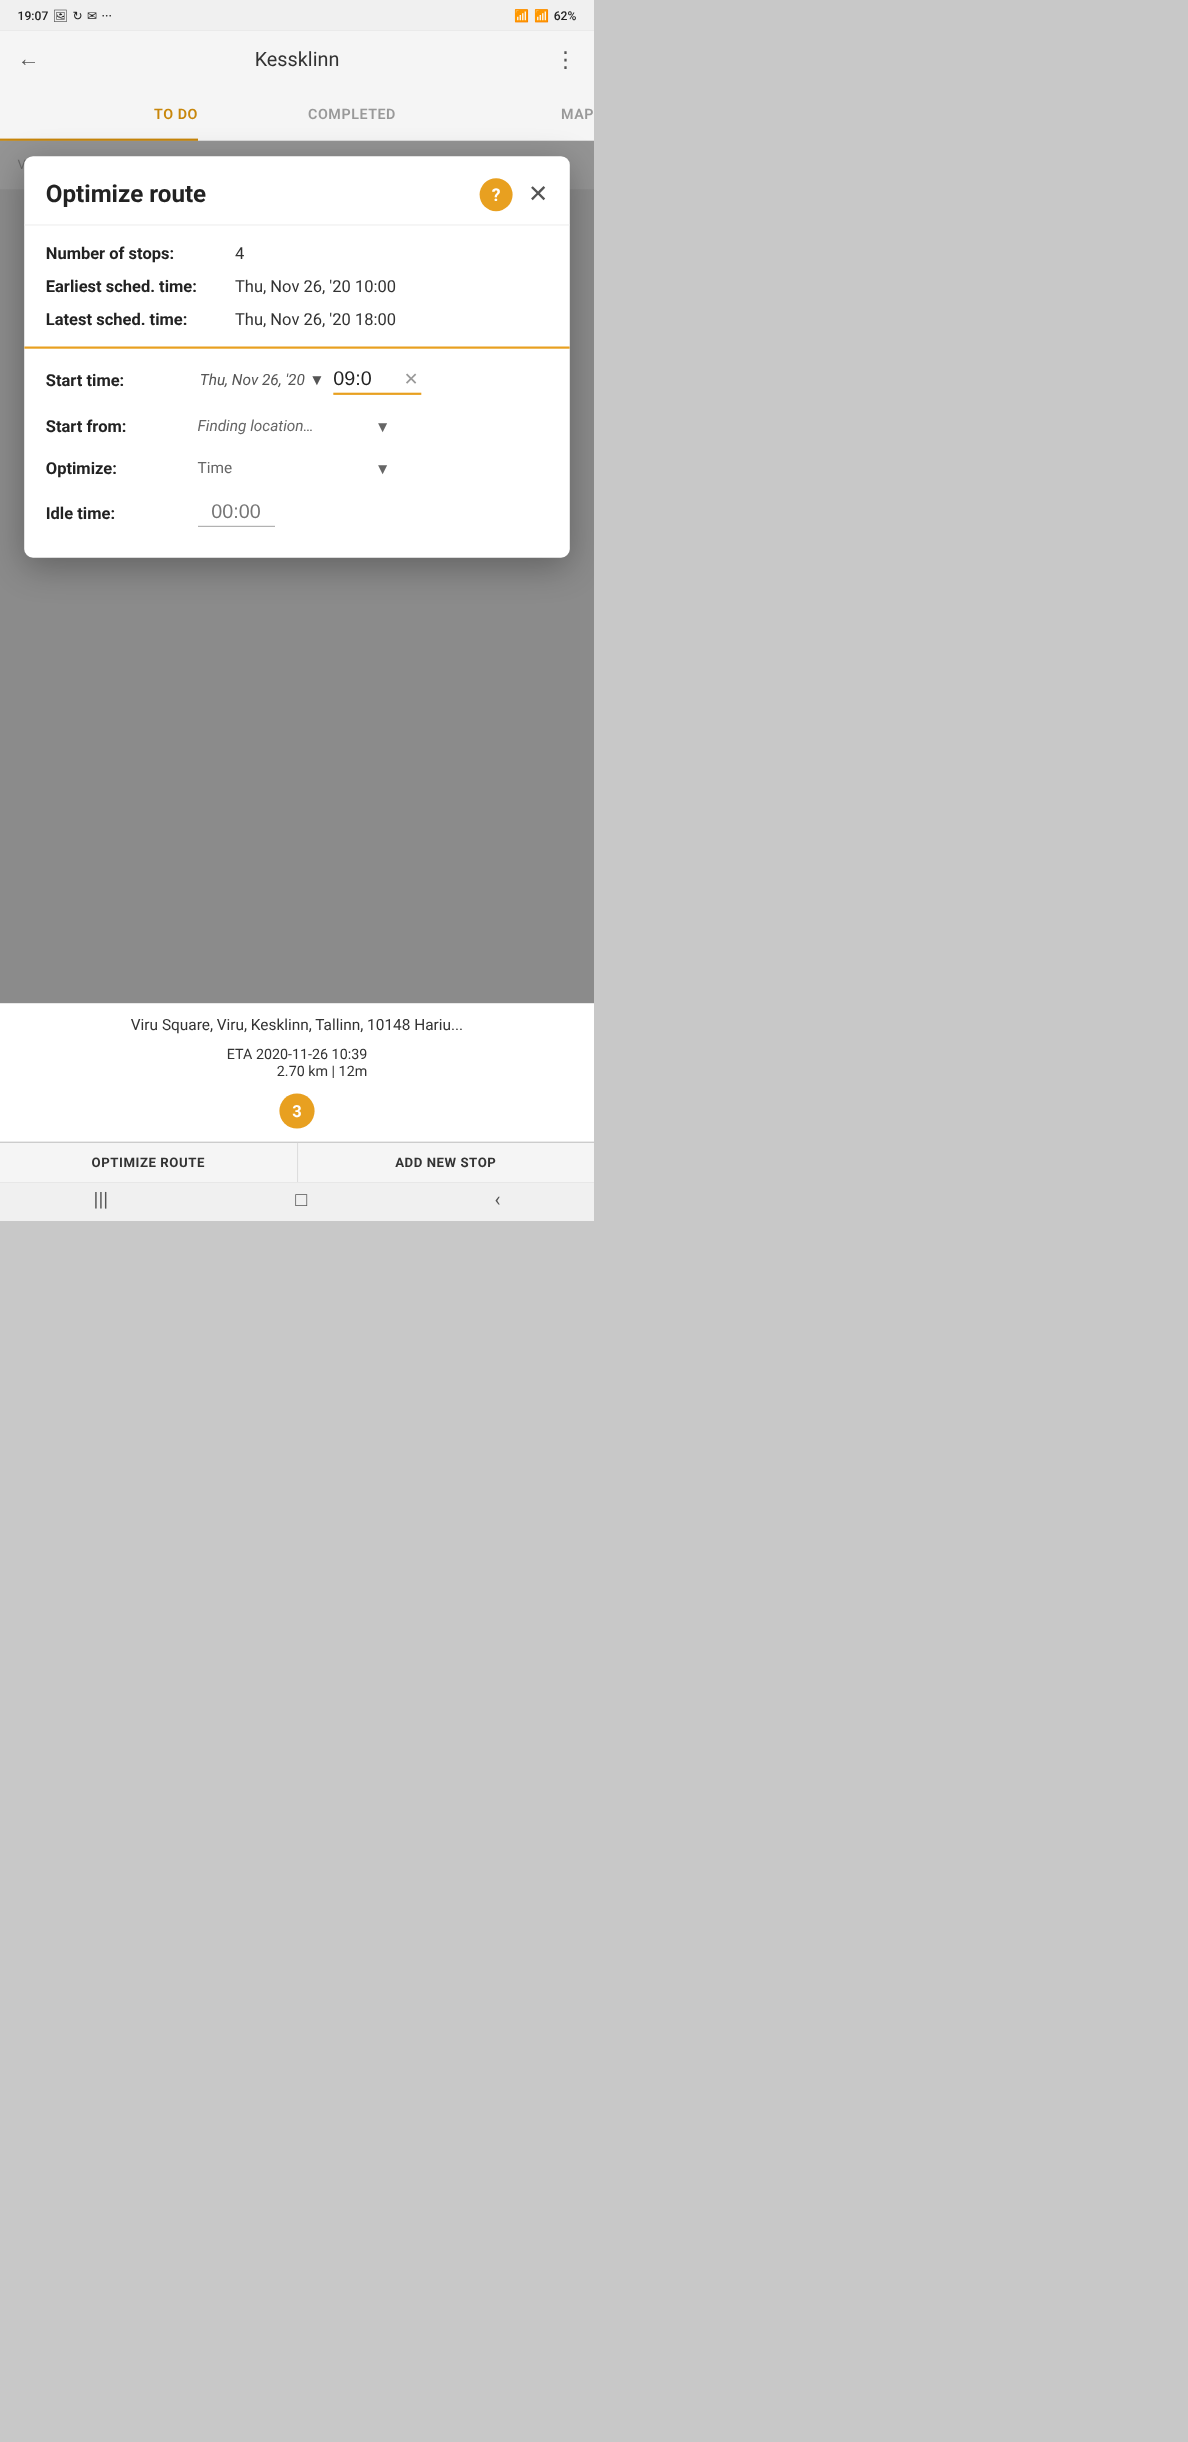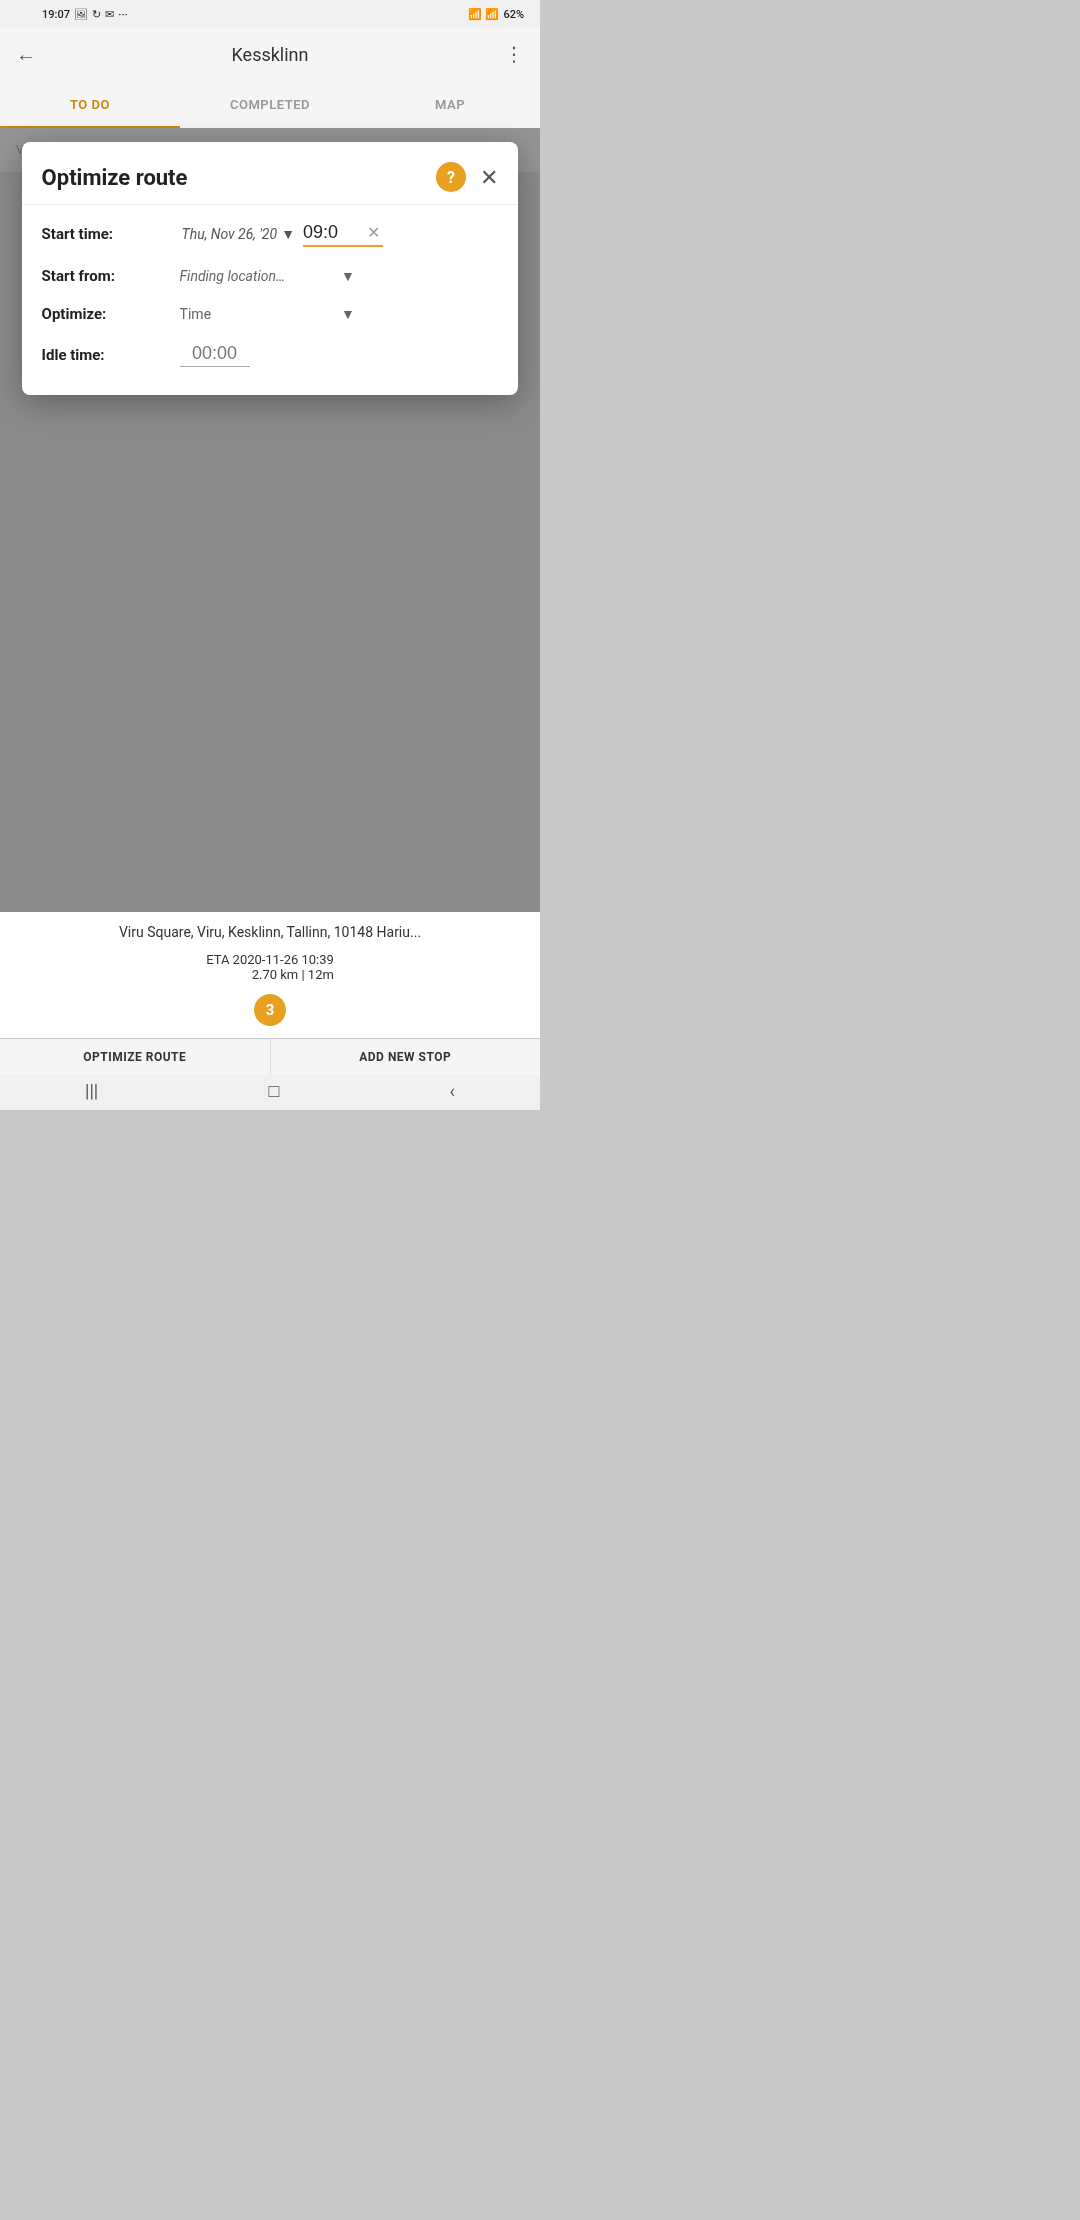--- a/index.html
+++ b/index.html
@@ -20,21 +20,21 @@
       height: 28px;
       background: #f0f0f0;
       display: flex;
       align-items: center;
       justify-content: space-between;
       padding: 0 16px;
       font-size: 11px;
       font-weight: 500;
       color: #222;
     }
-    .status-bar .left { display: flex; align-items: center; gap: 4px; margin-left: 26px; }
+    .status-bar .left { display: flex; align-items: center; gap: 4px; }
     .status-bar .right { display: flex; align-items: center; gap: 4px; }
 
     
     .app-bar {
       width: 100%;
       height: 52px;
       background: #f5f5f5;
       display: flex;
       align-items: center;
       padding: 0 16px;
@@ -66,21 +66,21 @@
       height: 48px;
       background: #f5f5f5;
       display: flex;
       align-items: center;
     }
     .tab {
       flex: 1;
       height: 100%;
       display: flex;
       align-items: center;
-      justify-content: center;
+      justify-content: flex-end;
       font-size: 13px;
       font-weight: 600;
       color: #999;
       cursor: pointer;
       letter-spacing: 0.5px;
       position: relative;
     }
     .tab.active {
       color: #c8860a;
     }
@@ -450,20 +450,34 @@
     <div class="dialog-header">
       <span class="dialog-title">Optimize route</span>
       <div class="dialog-header-icons">
         <div class="help-icon">
           <span>?</span>
         </div>
         <span class="close-icon">✕</span>
       </div>
     </div>
 
+    <div class="info-section">
+      <div class="info-row">
+        <span class="info-label">Number of stops:</span>
+        <span class="info-value">4</span>
+      </div>
+      <div class="info-row">
+        <span class="info-label">Earliest sched. time:</span>
+        <span class="info-value">Thu, Nov 26, '20 10:00</span>
+      </div>
+      <div class="info-row">
+        <span class="info-label">Latest sched. time:</span>
+        <span class="info-value">Thu, Nov 26, '20 18:00</span>
+      </div>
+    </div>
 
     <div class="form-section">
 
       <div class="form-row">
         <span class="form-label">Start time:</span>
         <div class="form-value">
           <div class="date-dropdown">
             <span>Thu, Nov 26, '20</span>
             <span class="dropdown-arrow">▼</span>
           </div>

